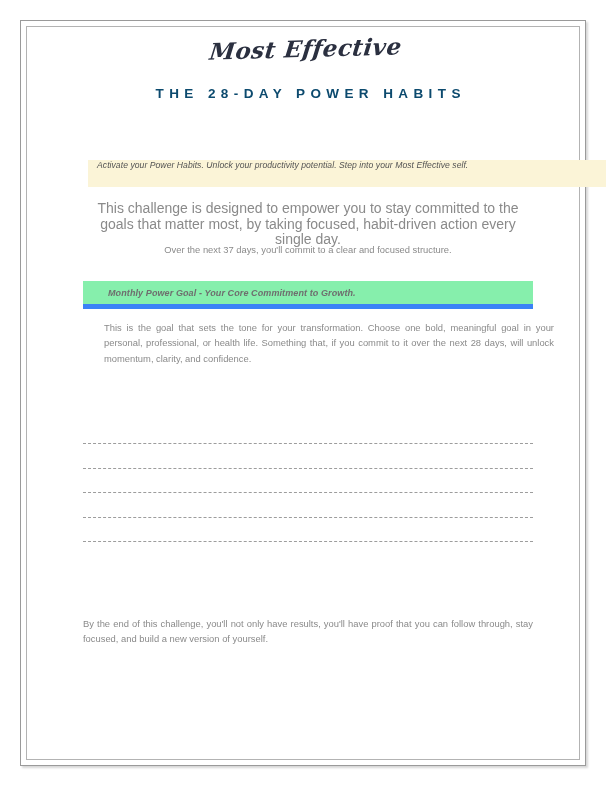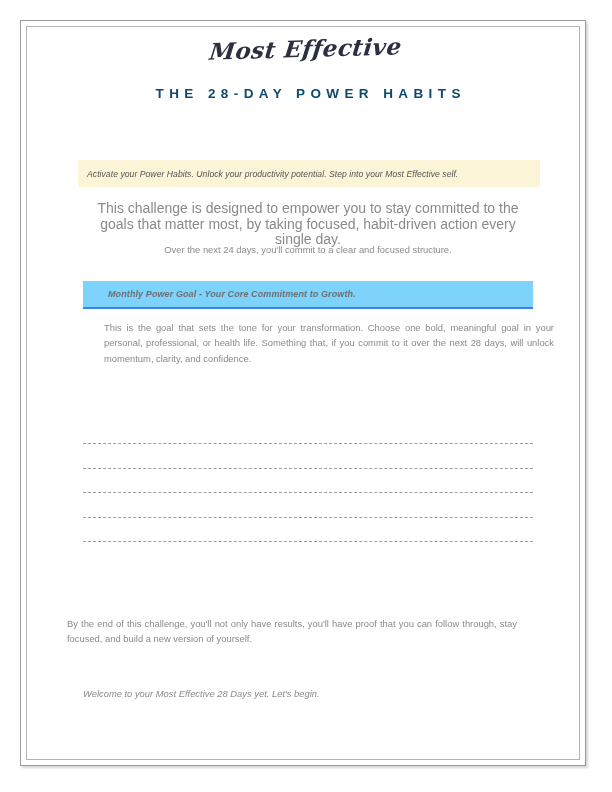--- a/index.html
+++ b/index.html
@@ -83,28 +83,28 @@
     font-weight: 700;
     letter-spacing: 5.4px;
     line-height: 22px;
     color: #0c4a6e;
     text-indent: 5.4px;
   }
 
   
   .banner {
     position: absolute;
-    left: 78px;
+    left: 88px;
     top: 160px;
-    width: 462px;
+    width: 518px;
     height: 27px;
     background: #fbf4d7;
     box-sizing: border-box;
     display: flex;
-    align-items: center;
+    align-items: flex-start;
   }
   .banner-text {
     padding-left: 9px;
     font-size: 8.6px;
     font-style: italic;
     color: #545454;
     letter-spacing: 0.05px;
     white-space: nowrap;
   }
 
@@ -130,22 +130,22 @@
     color: #8a8a8a;
   }
 
   
   .section-bar {
     position: absolute;
     left: 83px;
     top: 281px;
     width: 450px;
     height: 28px;
-    background: #7dd3fc;
-    border-bottom: 2px solid #3b82f6;
+    background: #86efac;
+    border-bottom: 5px solid #3b82f6;
     box-sizing: border-box;
     display: flex;
     align-items: center;
   }
   .section-bar-text {
     padding-left: 25px;
     font-size: 9px;
     font-style: italic;
     font-weight: 700;
     color: #6e6e6e;
@@ -181,21 +181,21 @@
     position: absolute;
     left: 0;
     right: 0;
     top: 0;
     border-top: 1px dashed #9d9d9d;
   }
 
   
   .closing {
     position: absolute;
-    left: 67px;
+    left: 83px;
     top: 616px;
     width: 450px;
     text-align: justify;
     font-size: 9.4px;
     line-height: 15.3px;
     color: #8a8a8a;
   }
   .signoff {
     position: absolute;
     left: 83px;
@@ -224,35 +224,34 @@
     <div class="title">
       <div>THE 28-DAY POWER HABITS</div>
     </div>
 
     <div class="banner">
       <span class="banner-text">Activate your Power Habits. Unlock your productivity potential. Step into your Most Effective self.</span>
     </div>
 
     <div class="intro-1">This challenge is designed to empower you to stay committed to the goals that matter most, by taking focused, habit-driven action every single day.</div>
 
-    <div class="intro-2">Over the next 24 days, you'll commit to a clear and focused structure.</div>
+    <div class="intro-2">Over the next 37 days, you'll commit to a clear and focused structure.</div>
 
     <div class="section-bar">
       <span class="section-bar-text">Monthly Power Goal - Your Core Commitment to Growth.</span>
     </div>
 
     <div class="body-para p1">This is the goal that sets the tone for your transformation. Choose one bold, meaningful goal in your personal, professional, or health life. Something that, if you commit to it over the next 28 days, will unlock momentum, clarity, and confidence.</div>
 
 
     <div class="write-lines">
       <div class="write-line"></div>
       <div class="write-line"></div>
       <div class="write-line"></div>
       <div class="write-line"></div>
       <div class="write-line"></div>
     </div>
 
     <div class="closing">By the end of this challenge, you'll not only have results, you'll have proof that you can follow through, stay focused, and build a new version of yourself.</div>
 
-    <div class="signoff">Welcome to your Most Effective 28 Days yet. Let's begin.</div>
 
   </div>
 </div>
 
 </body></html>

